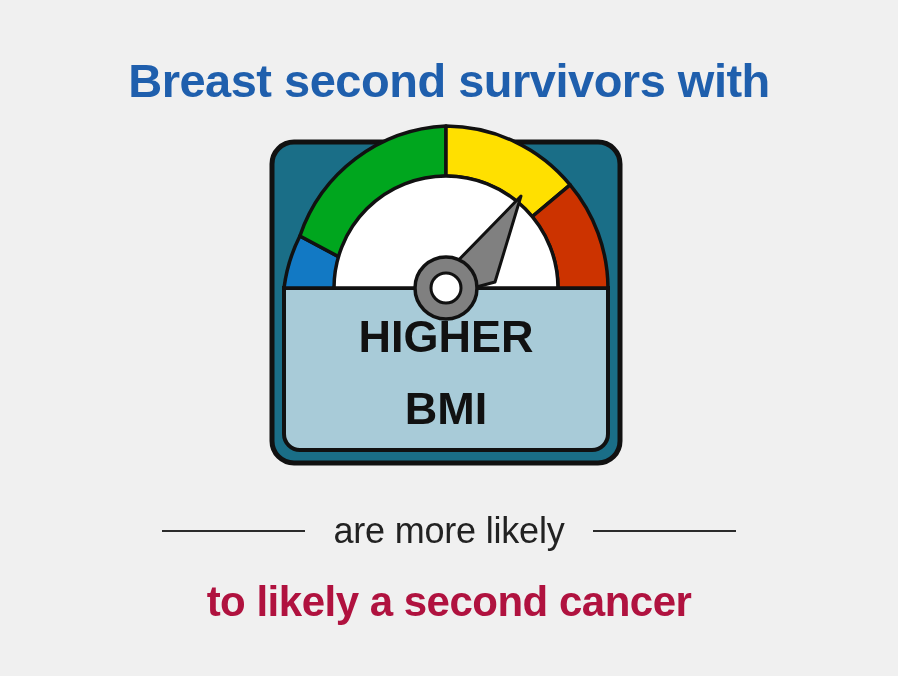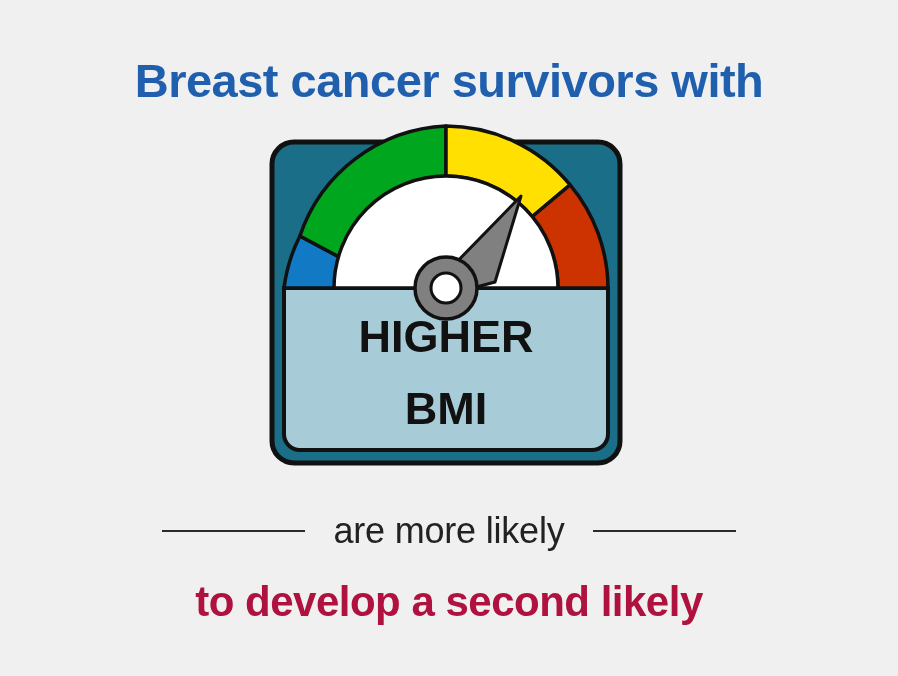--- a/index.html
+++ b/index.html
@@ -99,21 +99,21 @@
     color: #b0123f;
     letter-spacing: -0.5px;
     white-space: nowrap;
   }
 </style>
 </head>
 <body>
 
 <div class="poster">
 
-  <div class="headline">Breast cancer survivors with</div>
+  <div class="headline">Breast second survivors with</div>
 
   <div class="gauge-card">
     <svg viewBox="0 0 354 327" xmlns="http://www.w3.org/2000/svg">
 
       <rect x="3" y="3" width="348" height="321" rx="22" ry="22" fill="#1a6e87" stroke="#111111" stroke-width="5"></rect>
 
       <path d="M 15 149 L 339 149 L 339 295 A 16 16 0 0 1 323 311 L 31 311 A 16 16 0 0 1 15 295 Z" fill="#a8cbd8" stroke="#111111" stroke-width="4"></path>
 
       <path d="M 15 149 A 162 162 0 0 1 30.90 96.94 L 76.03 121.11 A 112 112 0 0 0 65 149 Z" fill="#1279c4" stroke="#111111" stroke-width="3.5" stroke-linejoin="round"></path>
 
@@ -134,15 +134,15 @@
       <text class="dial-label secondary" x="177" y="285">BMI</text>
     </svg>
   </div>
 
   <div class="midline">
     <span class="rule"></span>
     <span class="midline-text">are more likely</span>
     <span class="rule"></span>
   </div>
 
-  <div class="kicker">to develop a second likely</div>
+  <div class="kicker">to likely a second cancer</div>
 
 </div>
 
 </body></html>

